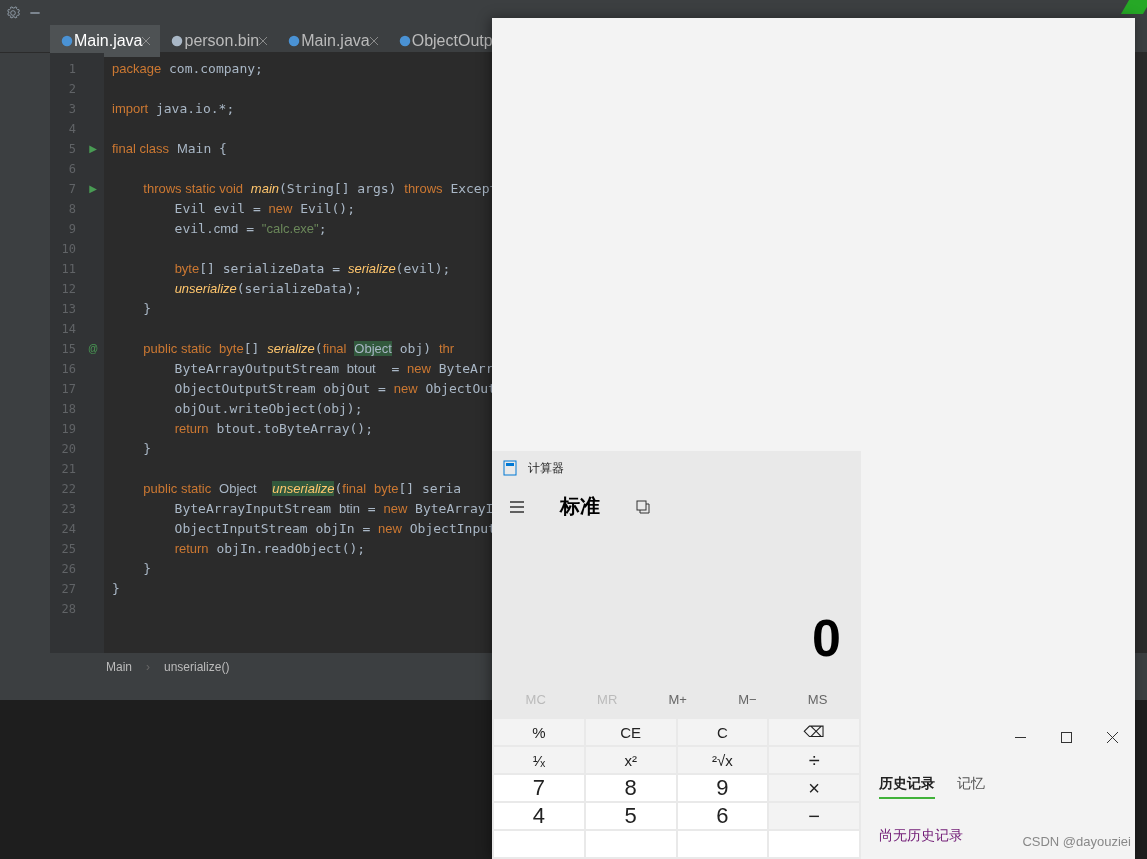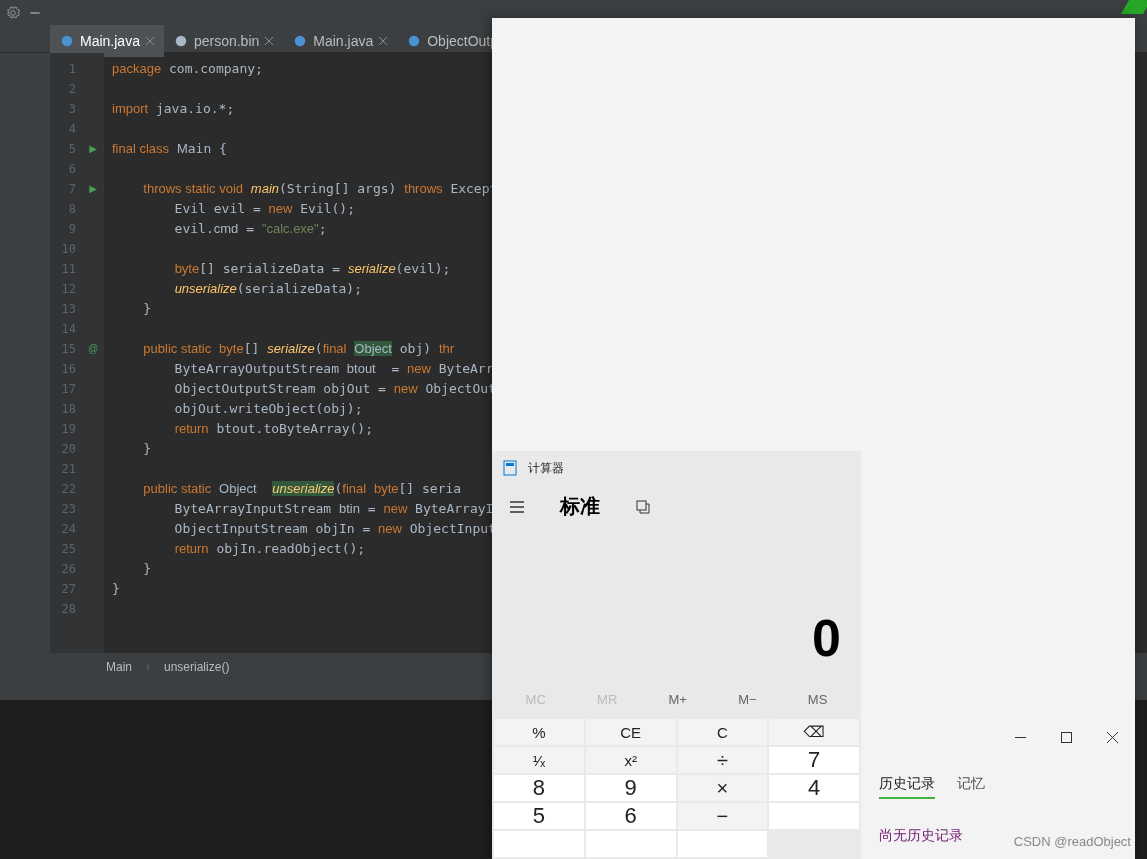--- a/index.html
+++ b/index.html
@@ -3,21 +3,21 @@
 <meta charset="utf-8">
 <style>
 * { margin: 0; padding: 0; box-sizing: border-box; font-family: "Segoe UI", sans-serif; }
 body { width: 1147px; height: 859px; background: #2b2b2b; overflow: hidden; position: relative; }
 
 
 .ide { position: absolute; top: 0; left: 0; width: 1147px; height: 700px; background: #3c3f41; }
 .ide-top { height: 25px; background: #3c3f41; display: flex; align-items: center; padding: 0 6px; gap: 8px; }
 .ide-top svg { width: 14px; height: 14px; fill: #a9b7c6; }
 .ide-tabs { height: 28px; background: #3c3f41; display: flex; align-items: stretch; padding-left: 50px; border-bottom: 1px solid #2b2b2b;}
-.tab { display: flex; align-items: center; padding: 16px 10px; gap: 6px; font-size: 14px; color: #bbb; cursor: pointer; }
+.tab { display: flex; align-items: center; padding: 16px 10px; font-size: 16px; color: #bbb; cursor: pointer; }
 .tab.active { background: #4e5254; color: #fff; }
 .tab-icon { width: 14px; height: 14px; display: inline-block; }
 .tab-close { width: 8px; height: 8px; opacity: 0.7; }
 .ic-blue { fill: #4a92d4; }
 .ic-gray { fill: #a9b7c6; }
 
 .editor-area { display: flex; height: 600px; background: #2b2b2b; }
 .navcol { width: 50px; background: #3c3f41; }
 .gutter { width: 32px; background: #313335; color: #606366; font-family: Consolas, monospace; font-size: 12px; text-align: right; padding: 6px 6px 0 0; line-height: 20px; }
 .markers { width: 22px; background: #313335; padding-top: 6px; line-height: 20px; font-size: 10px; text-align: center; }
@@ -49,21 +49,21 @@
 .key { background: #fafafa; display: flex; align-items: center; justify-content: center; font-size: 16px; color: #222; cursor: pointer; }
 .key.fn { background: #f3f3f3; font-style: normal; color: #222; font-size: 15px; }
 .key.num { font-size: 22px; font-weight: 500; background: #fff; color: #222; }
 .key.op { font-size: 20px; background: #f3f3f3; }
 
 .calc-side { flex: 1; background: #f3f3f3; padding: 14px 18px; position: relative; }
 .win-ctrl { position: absolute; top: 0; right: 0; display: flex; }
 .win-btn { width: 46px; height: 32px; display: flex; align-items: center; justify-content: center; cursor: pointer; }
 .win-btn svg { width: 11px; height: 11px; stroke: #333; fill: none; stroke-width: 1; }
 .side-tabs { display: flex; gap: 22px; margin-top: 40px; font-size: 14px; color: #555; }
-.side-tabs .active { font-weight: 400; color: #222; border-bottom: 2px solid #41b23a; padding-bottom: 4px; }
+.side-tabs .active { font-weight: 700; color: #222; border-bottom: 2px solid #41b23a; padding-bottom: 4px; }
 .side-empty { margin-top: 28px; font-size: 14px; color: #701a75; }
 
 .watermark { position: absolute; bottom: 10px; right: 16px; font-size: 13px; color: #888; z-index: 50; }
 .run-ind { position: absolute; top: 0; right: 0; width: 22px; height: 14px; background: #26a826; transform: skewX(-30deg); }
 </style>
 </head>
 <body>
 
 <div class="ide">
   <div class="ide-top">
@@ -210,20 +210,21 @@
         <span>M−</span>
         <span>MS</span>
       </div>
     <div class="keypad" id="keypad">
         <div class="key fn">%</div>
         <div class="key fn">CE</div>
         <div class="key fn">C</div>
         <div class="key fn">⌫</div>
         <div class="key fn">¹⁄ₓ</div>
         <div class="key fn">x²</div>
+        <div class="key fn">²√x</div>
         <div class="key op">÷</div>
         <div class="key num">7</div>
         <div class="key num">8</div>
         <div class="key num">9</div>
         <div class="key op">×</div>
         <div class="key num">4</div>
         <div class="key num">5</div>
         <div class="key num">6</div>
         <div class="key op">−</div>
         <div class="key num"></div>
@@ -251,13 +252,13 @@
         </div>
     </div>
     <div class="side-tabs">
       <span class="active">历史记录</span>
       <span>记忆</span>
     </div>
     <div class="side-empty">尚无历史记录</div>
   </div>
 </div>
 
-<div class="watermark">CSDN @readObject</div>
+<div class="watermark">CSDN @dayouziei</div>
 
 </body></html>

